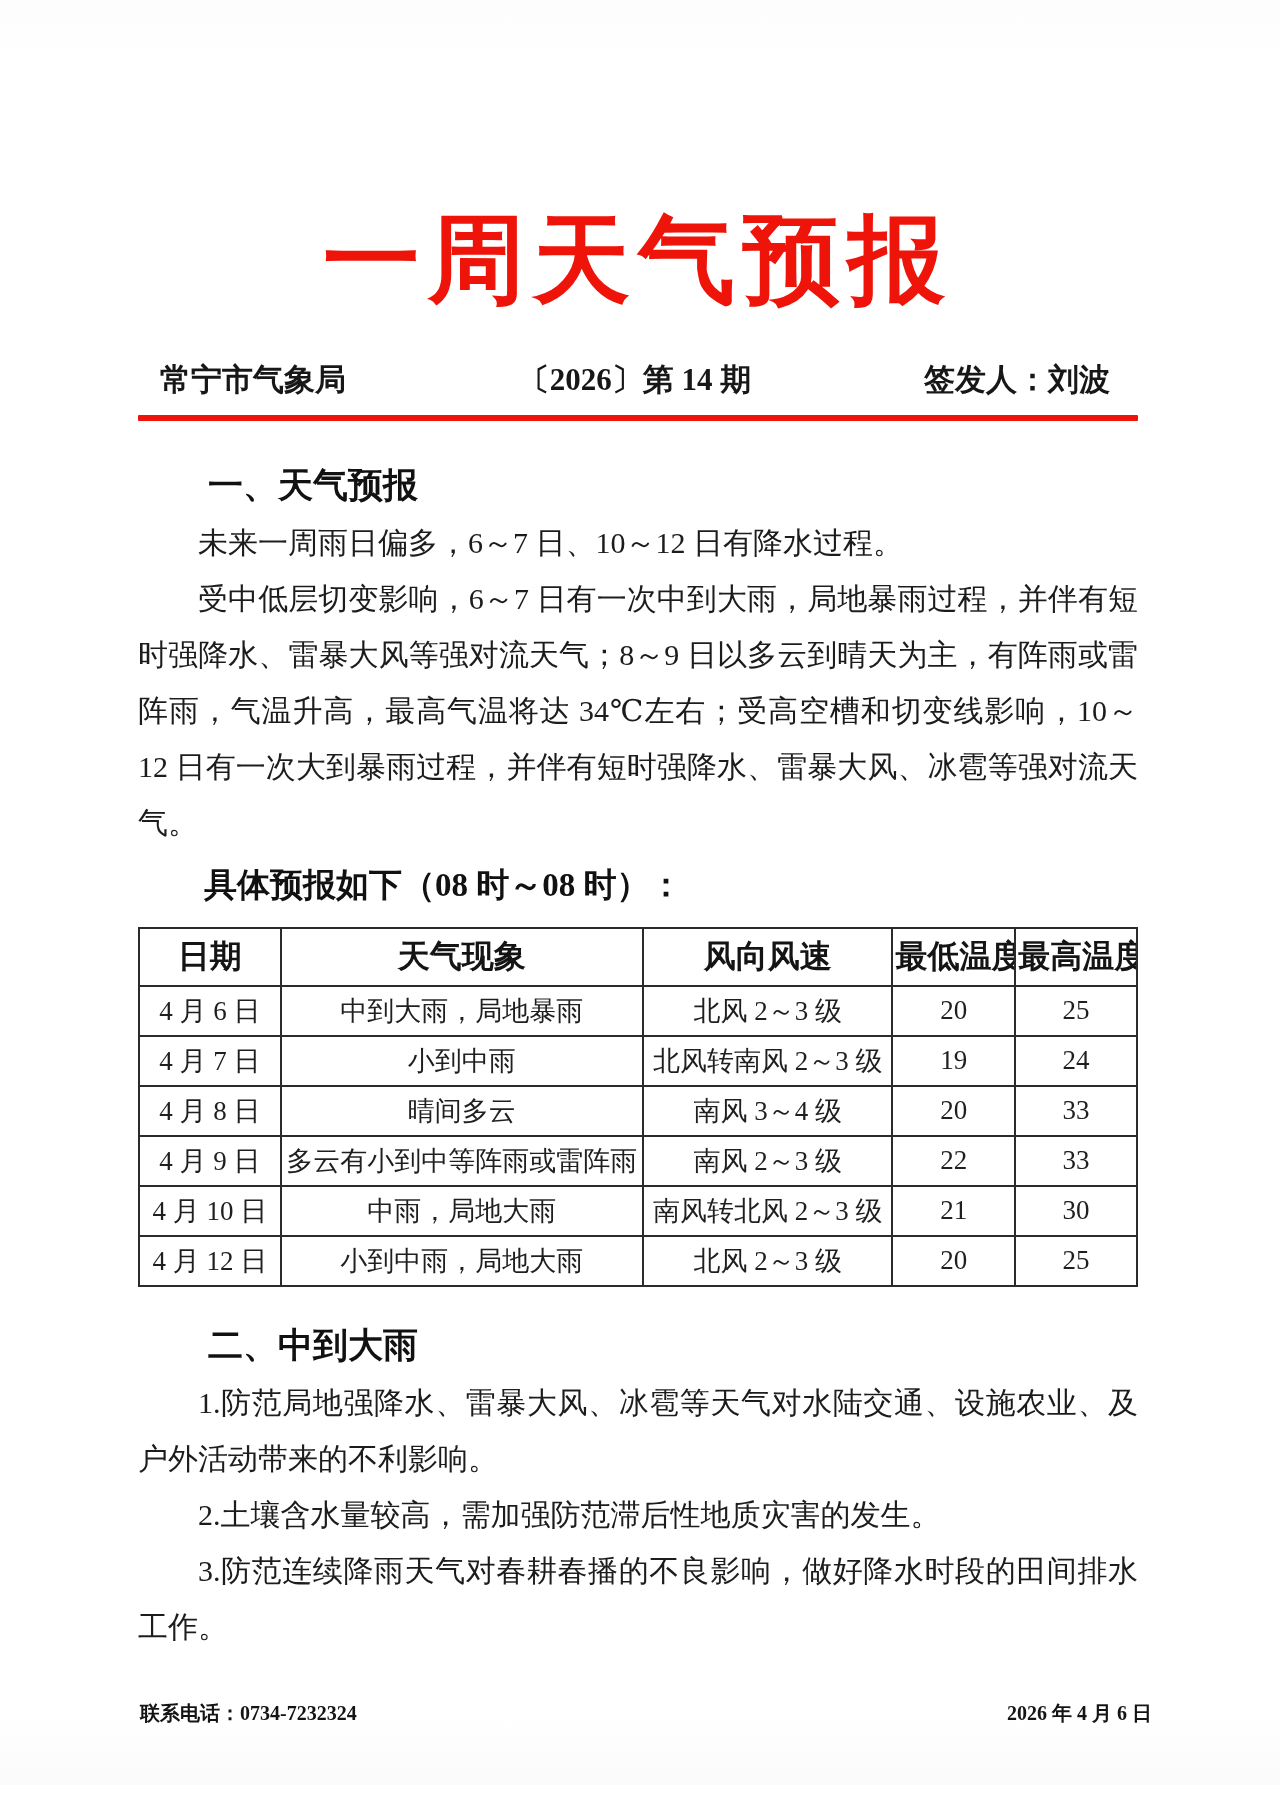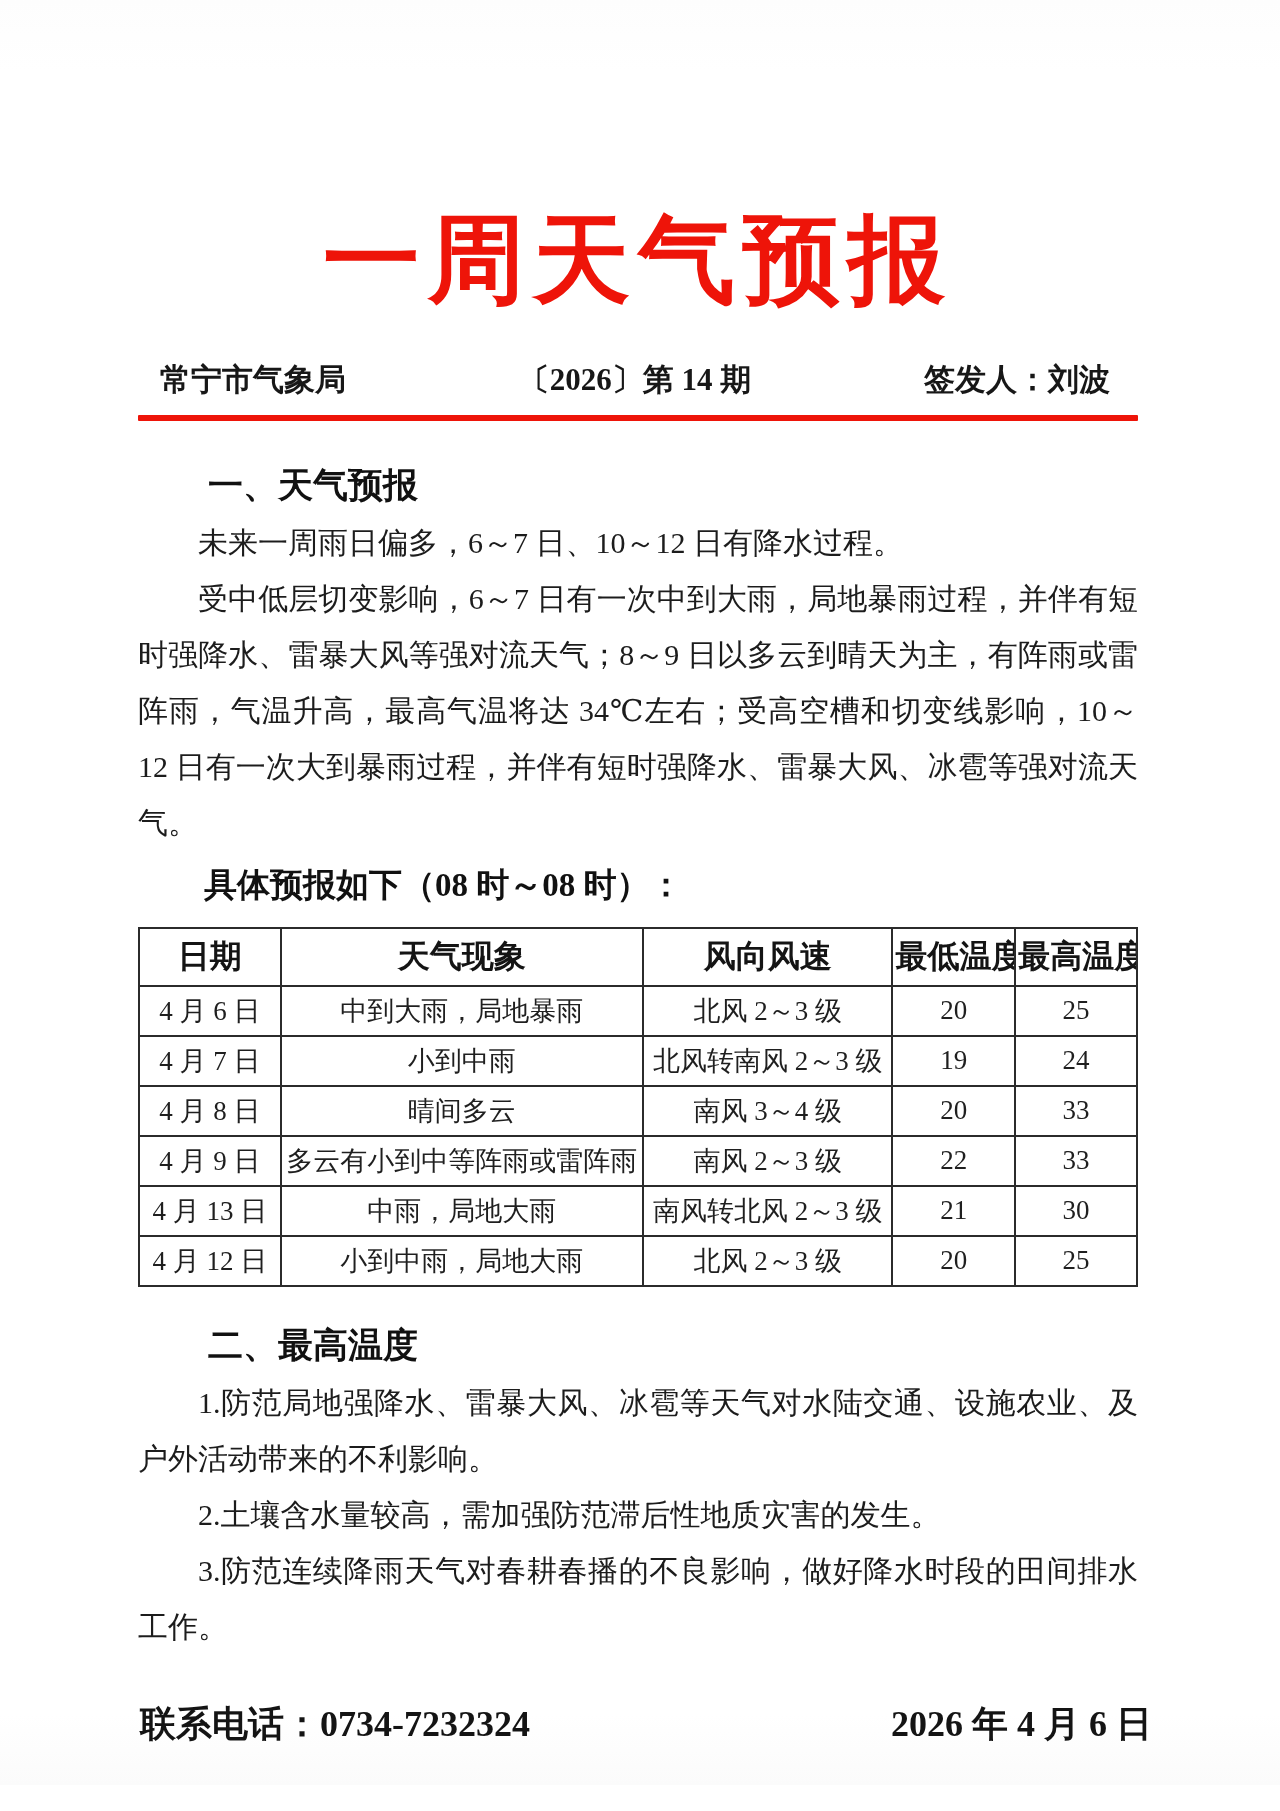--- a/index.html
+++ b/index.html
@@ -112,21 +112,21 @@
   .sec2 { margin-top: 34px; }
   .footer {
     position: absolute;
     top: 1700px;
     left: 140px;
     right: 128px;
     display: flex;
     justify-content: space-between;
     align-items: center;
     font-weight: bold;
-    font-size: 36px;
+    font-size: 20px;
     color: #141414;
   }
 </style>
 </head>
 <body>
 
 <div class="page">
   <div class="content">
 
     <div class="doc-title">一周天气预报</div>
@@ -184,38 +184,38 @@
           <td>33</td>
         </tr>
         <tr>
           <td>4 月 9 日</td>
           <td>多云有小到中等阵雨或雷阵雨</td>
           <td>南风 2～3 级</td>
           <td>22</td>
           <td>33</td>
         </tr>
         <tr>
-          <td>4 月 13 日</td>
+          <td>4 月 10 日</td>
           <td>中雨，局地大雨</td>
           <td>南风转北风 2～3 级</td>
           <td>21</td>
           <td>30</td>
         </tr>
         <tr>
           <td>4 月 12 日</td>
           <td>小到中雨，局地大雨</td>
           <td>北风 2～3 级</td>
           <td>20</td>
           <td>25</td>
         </tr>
       </tbody>
     </table>
 
     <div class="sec2">
-      <div class="sec-heading" style="margin-top:34px;">二、最高温度</div>
+      <div class="sec-heading" style="margin-top:34px;">二、中到大雨</div>
       <p class="para">1.防范局地强降水、雷暴大风、冰雹等天气对水陆交通、设施农业、及户外活动带来的不利影响。</p>
       <p class="para">2.土壤含水量较高，需加强防范滞后性地质灾害的发生。</p>
       <p class="para">3.防范连续降雨天气对春耕春播的不良影响，做好降水时段的田间排水工作。</p>
     </div>
 
   </div>
 
   <div class="footer">
     <span>联系电话：0734-7232324</span>
     <span>2026 年 4 月 6 日</span>

